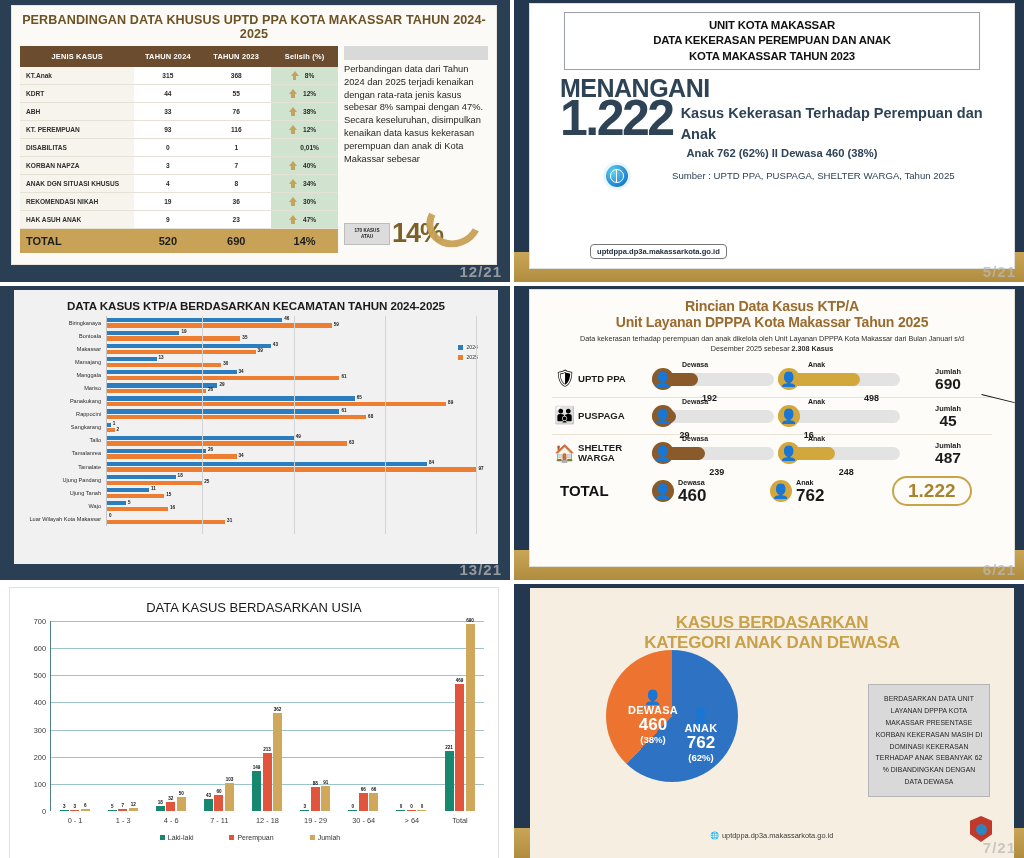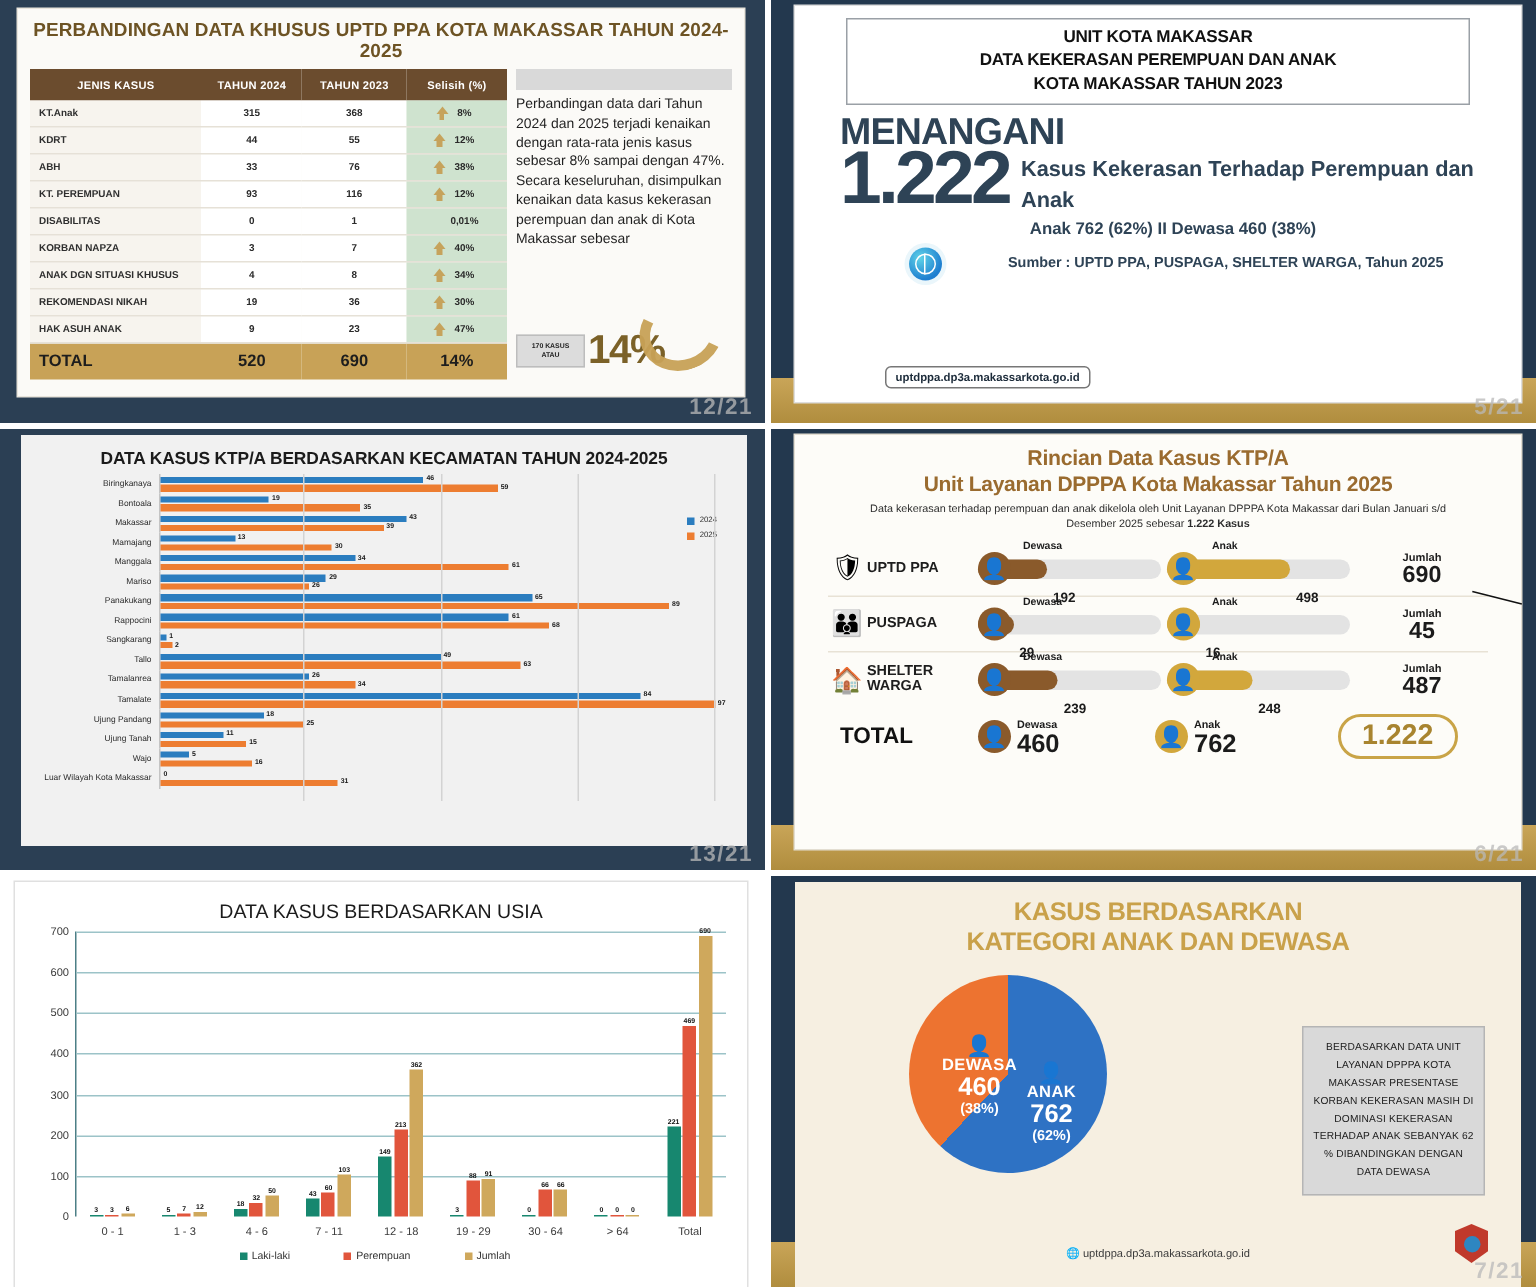--- a/index.html
+++ b/index.html
@@ -81,21 +81,21 @@
   .s2 .kas{ font-size:14.5px; font-weight:600; color:#2e4356; line-height:1.45;
             margin-left:8px; margin-top:8px;}
   .s2 .split{ text-align:center; font-size:11.2px; font-weight:700; color:#2e4356;
               margin-top:2px; margin-left:20px;}
   .s2 .foot{ display:flex; align-items:center; margin-top:6px;}
   .globe{ width:22px;height:22px;border-radius:50%;
           background:radial-gradient(circle at 35% 32%,#5fd3e8,#1f7fd0 70%);
           margin-left:76px; box-shadow:0 0 0 3px #eaf6fb; position:relative;}
   .globe::before{content:"";position:absolute;inset:4px;border:1.3px solid #fff;border-radius:50%;}
   .globe::after{content:"";position:absolute;left:10px;top:4px;width:1.3px;height:14px;background:#fff;}
-  .s2 .sumber{ font-size:9.6px; font-weight:700; color:#2e4356; line-height:1.4;
+  .s2 .sumber{ font-size:9.6px; font-weight:400; color:#2e4356; line-height:1.4;
                margin-left:44px;}
   .s2 .urlpill{ position:absolute; left:60px; bottom:9px; border:1px solid #777;
                 border-radius:4px; padding:2px 6px; font-size:7.6px; font-weight:700;
                 color:#1c2b3a; background:#fff;}
 
   
   .s3{ background:#2b3f54; }
   .s3 .inner{ position:absolute; left:14px; top:4px; right:12px; bottom:16px;
               background:#f1f1f1;}
   .s3 .ttl{ text-align:center; font-size:11.6px; font-weight:700; color:#1b1b1b;
@@ -176,21 +176,21 @@
          font-size:7.4px; color:#3a3a3a; white-space:nowrap;}
   .legend5{ position:absolute; bottom:-30px; left:0; right:0; display:flex;
             justify-content:center; gap:36px; font-size:7px; color:#333;}
   .legend5 span{ display:flex; align-items:center; gap:3px;}
   .l5sw{ width:5px;height:5px;display:inline-block;}
 
   
   .s6 .inner{ position:absolute; left:16px; top:4px; right:10px; bottom:0;
               background:#f6efe1;}
   .s6 .t{ text-align:center; font-weight:800; color:#c9a14a; letter-spacing:-.3px;}
-  .s6 .t1{ font-size:17px; margin-top:10px;}
+  .s6 .t1{ font-size:17px; margin-top:25px;text-decoration:underline;}
   .s6 .t2{ font-size:17px;}
   .pie{ position:absolute; left:76px; top:62px; width:132px; height:132px;
         border-radius:50%;
         background:conic-gradient(#2e72c4 0deg 223.2deg, #ed7330 223.2deg 360deg);}
   .pielbl{ position:absolute; text-align:center; color:#fff; font-weight:800;}
   .pie-d{ left:16px; top:40px; width:62px;}
   .pie-a{ left:62px; top:58px; width:66px;}
   .pielbl .nm{ font-size:11px; letter-spacing:.3px;}
   .pielbl .vl{ font-size:17px; line-height:1.05;}
   .pielbl .pc{ font-size:9.6px;}
@@ -574,21 +574,21 @@
   </div>
 
   <div class="slide s4">
     <div class="darkframe"></div>
     <div class="goldbar"></div>
     <div class="inner">
       <div class="t1">Rincian Data Kasus KTP/A</div>
       <div class="t2">Unit Layanan DPPPA Kota Makassar Tahun 2025</div>
       <div class="sub">
         <span>Data kekerasan terhadap perempuan dan anak dikelola oleh Unit Layanan DPPPA Kota</span>
-        <span>Makassar dari Bulan Januari s/d Desember 2025 sebesar </span><b>1.222 Kasus</b>
+        <span>Makassar dari Bulan Januari s/d Desember 2025 sebesar </span><b>2.308 Kasus</b>
       </div>
       <div class="rows" id="s4rows">
           <div class="rrow">
             <div class="ricon">🛡</div>
             <div class="rname">UPTD PPA</div>
             <div class="seg">
               <div class="track"></div>
               <div class="fill brown" style="width:46px"></div>
               <div class="pfig brown">👤</div>
               <div class="seglabel">Dewasa</div>

